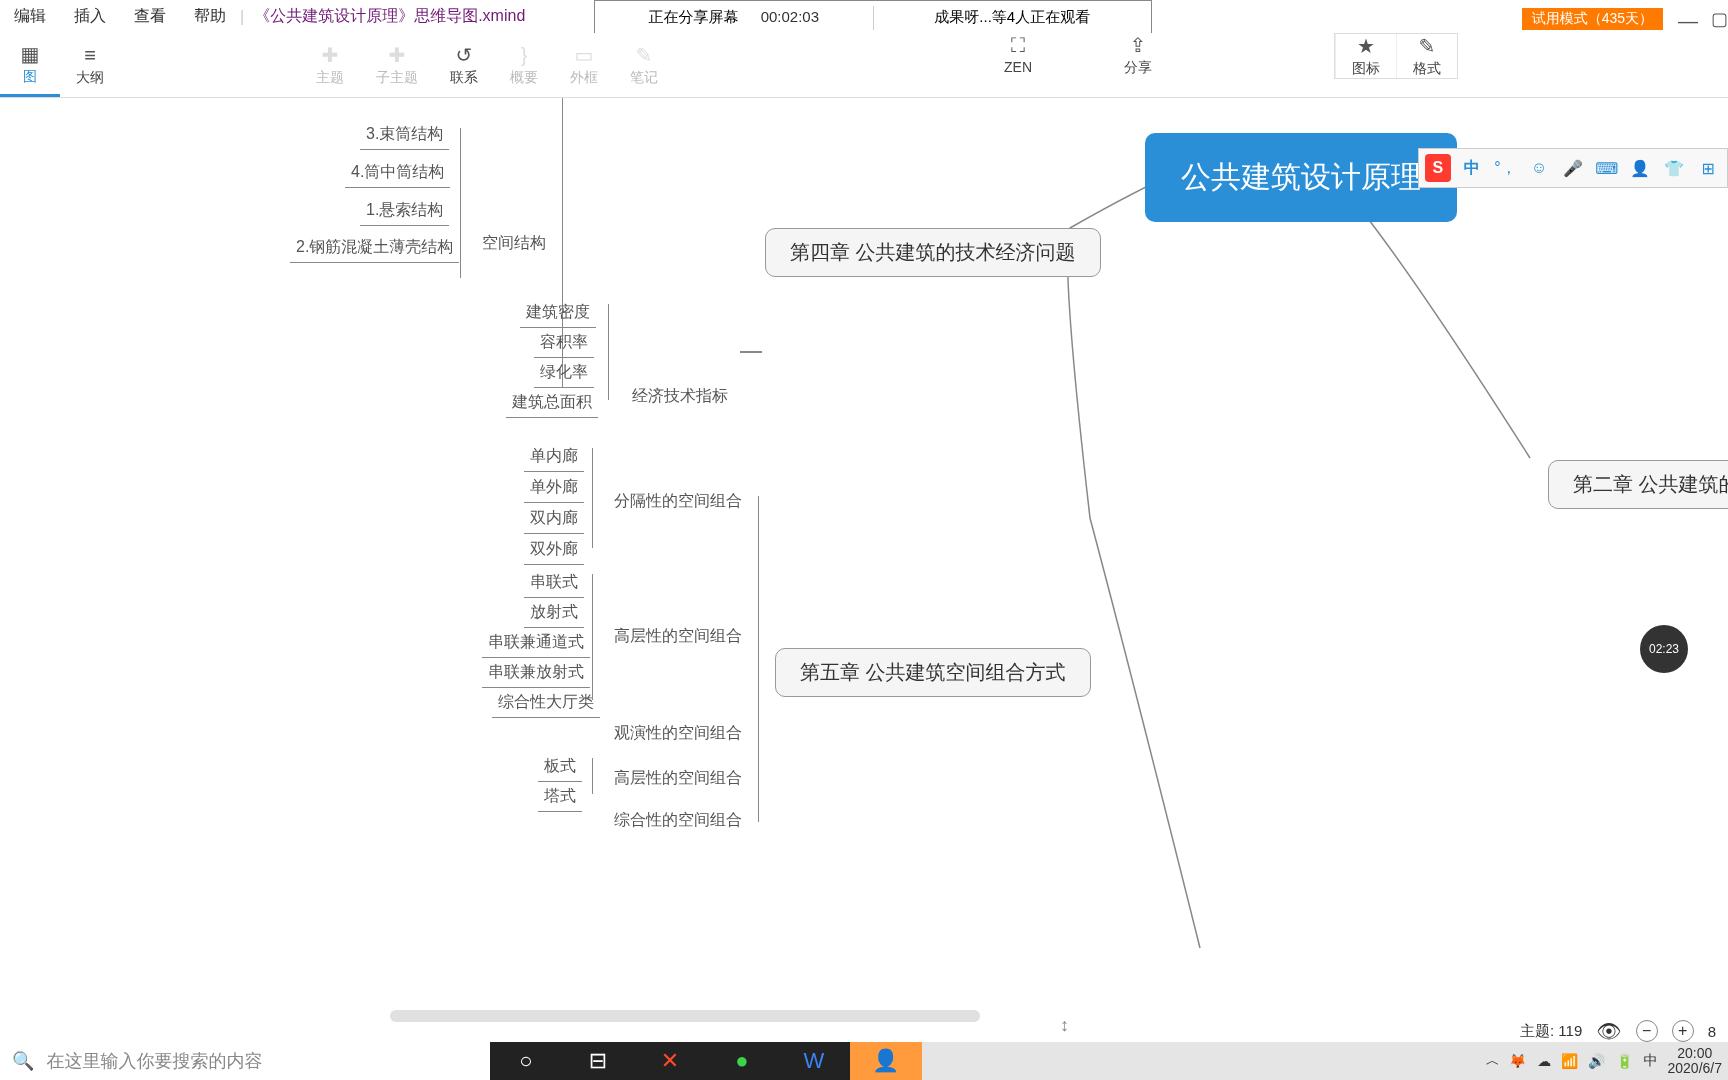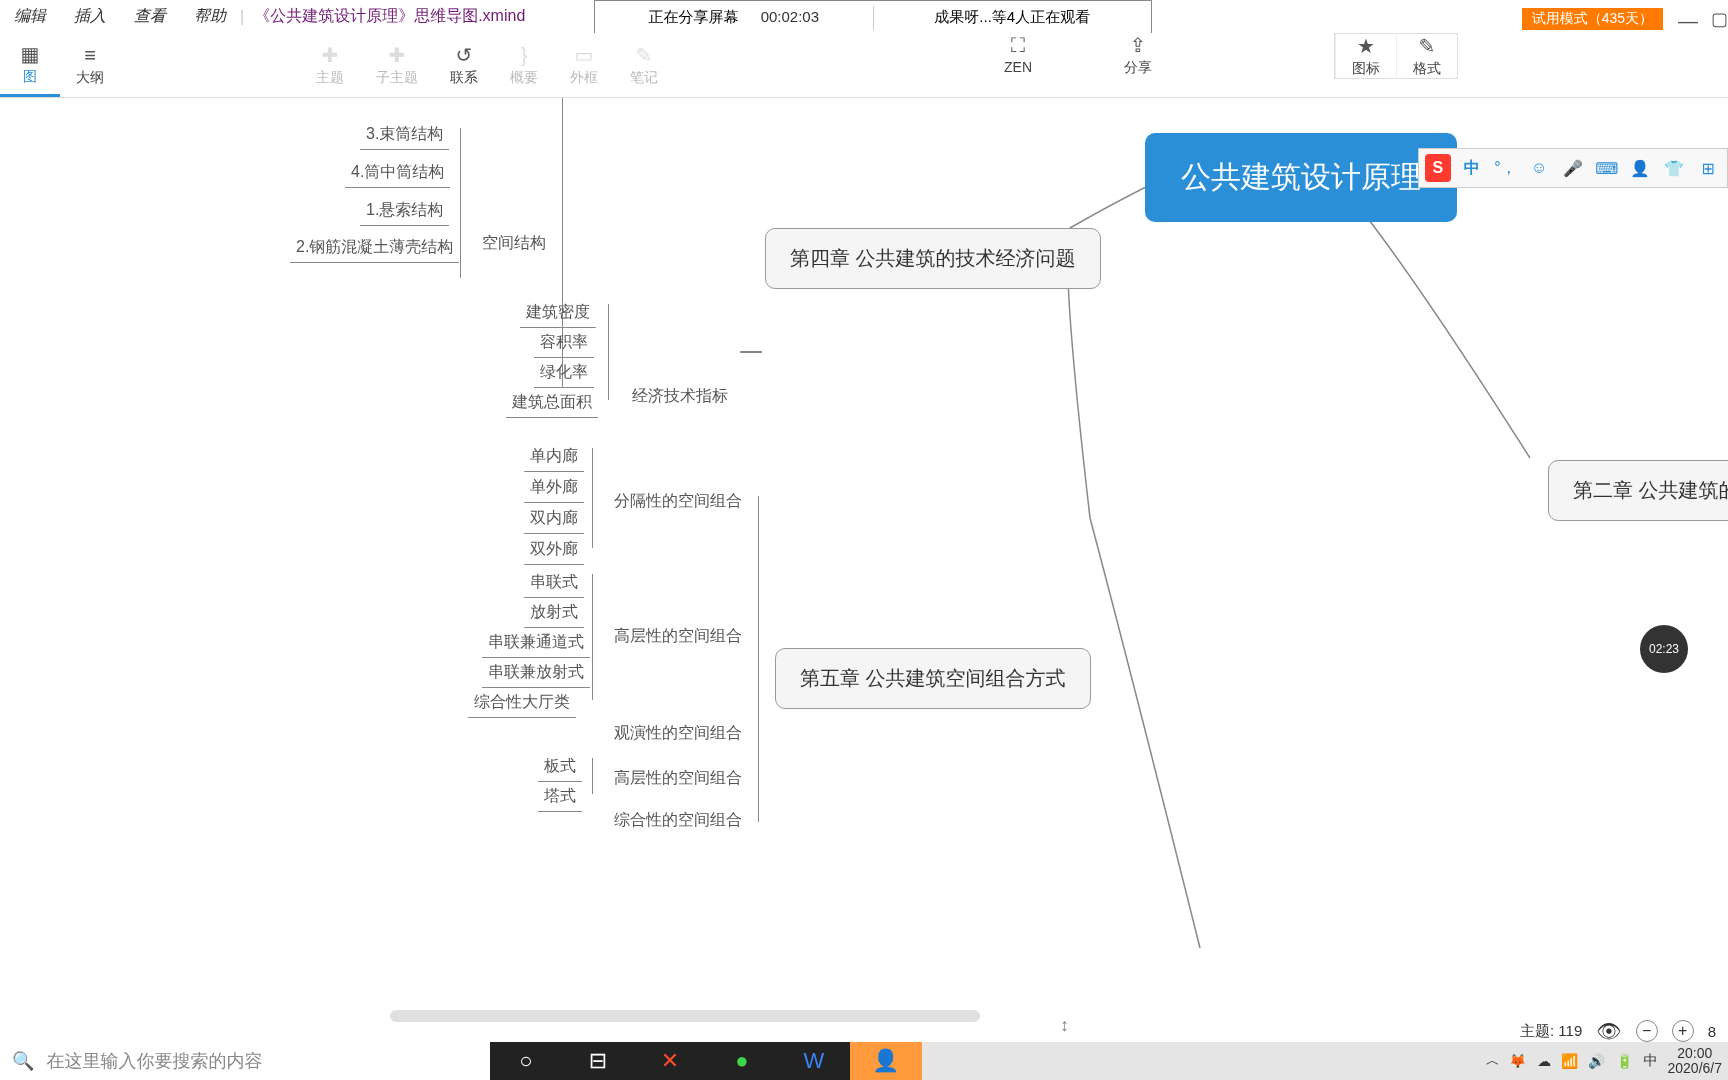--- a/index.html
+++ b/index.html
@@ -1,20 +1,20 @@
 <!DOCTYPE html>
 <html><head>
 <meta charset="utf-8">
 <style>
 * { margin:0; padding:0; box-sizing:border-box; font-family:"Microsoft YaHei",sans-serif; }
 body { width:1728px; height:1080px; overflow:hidden; background:#fff; position:relative; }
 
 
 .menubar { position:absolute; top:0; left:0; right:0; height:33px; display:flex; align-items:center; font-size:16px; color:#333; }
-.menubar .item { padding:0 14px; cursor:pointer;font-style:italic; }
+.menubar .item { padding:0 14px; cursor:pointer; }
 .menubar .sep { color:#ccc; }
 .menubar .filename { padding-left:10px; color:#701a75; }
 
 
 .trial { position:absolute; top:8px; right:65px; background:#ff7a00; color:#fff; font-size:14px; padding:2px 10px; }
 .wmin { position:absolute; top:10px; right:30px; font-size:20px; color:#555; }
 .wmax { position:absolute; top:8px; right:0px; font-size:18px; color:#555; }
 
 
 .sharebar { position:absolute; top:0; left:594px; width:558px; height:35px; background:#fff; border:1px solid #888; display:flex; align-items:center; font-size:15px; }
@@ -28,21 +28,21 @@
 .tbtn .ico { width:28px; height:24px; display:flex; align-items:center; justify-content:center; font-size:20px; color:#555; margin-bottom:2px; }
 .tbtn.disabled { color:#bbb; }
 .tbtn.disabled .ico { color:#ddd; }
 .toolbar .tabactive { border-bottom:3px solid #2b8fd8; color:#2b8fd8; }
 .toolbar-right { position:absolute; right:260px; top:33px; display:flex; }
 .toolbar-far { position:absolute; right:0; top:33px; display:flex; background:#fff; border:1px solid #ddd; }
 .toolbar-far .tbtn { border-left:1px solid #eee; }
 
 
 .canvas { position:absolute; top:98px; left:0; right:0; bottom:60px; background:#fff; overflow:hidden; }
-.node { position:absolute; border:1.5px solid #999; border-radius:10px; background:#f5f5f5; font-size:20px; color:#333; display:flex; align-items:center; justify-content:center; padding:16px 24px; white-space:nowrap; }
+.node { position:absolute; border:1.5px solid #999; border-radius:10px; background:#f5f5f5; font-size:20px; color:#333; display:flex; align-items:center; justify-content:center; padding:10px 24px; white-space:nowrap; }
 .root { background:#2b8fd8; color:#fff; border:none; border-radius:10px; font-size:30px; padding:24px 36px; }
 .leaf { position:absolute; font-size:16px; color:#555; white-space:nowrap; }
 .underline { border-bottom:1px solid #888; padding:4px 6px; }
 
 
 .bracket { position:absolute; border-right:1.5px solid #888; }
 .hline { position:absolute; height:1.5px; background:#888; }
 
 
 .hscroll { position:absolute; left:390px; bottom:58px; width:590px; height:12px; background:#ccc; border-radius:6px; opacity:.6; }
@@ -186,21 +186,21 @@
   <div class="leaf underline" style="left:524px; top:375px;">单外廊</div>
   <div class="leaf underline" style="left:524px; top:406px;">双内廊</div>
   <div class="leaf underline" style="left:524px; top:437px;">双外廊</div>
   <div class="bracket" style="left:592px; top:350px; height:100px;"></div>
 
   <div class="leaf" style="left:614px; top:528px;">高层性的空间组合</div>
   <div class="leaf underline" style="left:524px; top:470px;">串联式</div>
   <div class="leaf underline" style="left:524px; top:500px;">放射式</div>
   <div class="leaf underline" style="left:482px; top:530px;">串联兼通道式</div>
   <div class="leaf underline" style="left:482px; top:560px;">串联兼放射式</div>
-  <div class="leaf underline" style="left:468px; top:590px;">综合性大厅类</div>
+  <div class="leaf underline" style="left:492px; top:590px;">综合性大厅类</div>
   <div class="bracket" style="left:592px; top:476px; height:126px;"></div>
 
   <div class="leaf" style="left:614px; top:625px;">观演性的空间组合</div>
   <div class="leaf" style="left:614px; top:670px;">高层性的空间组合</div>
   <div class="leaf underline" style="left:538px; top:654px;">板式</div>
   <div class="leaf underline" style="left:538px; top:684px;">塔式</div>
   <div class="bracket" style="left:592px; top:660px; height:36px;"></div>
   <div class="leaf" style="left:614px; top:712px;">综合性的空间组合</div>
 
   <div class="bracket" style="left:758px; top:398px; height:326px;"></div>

